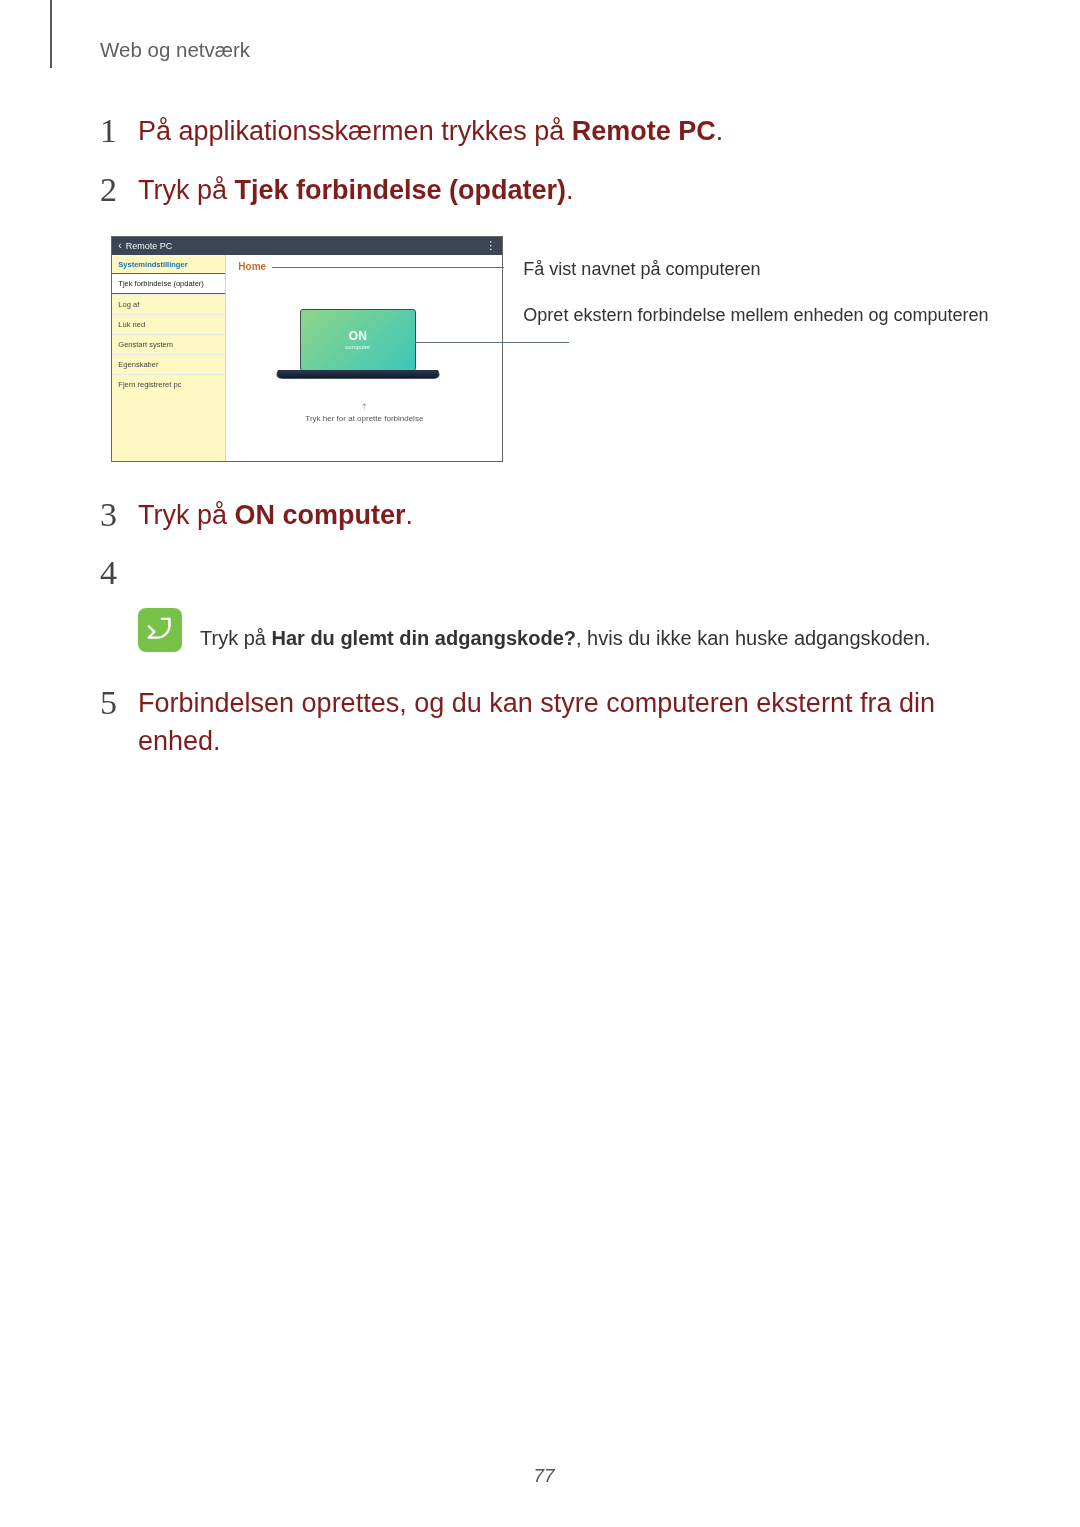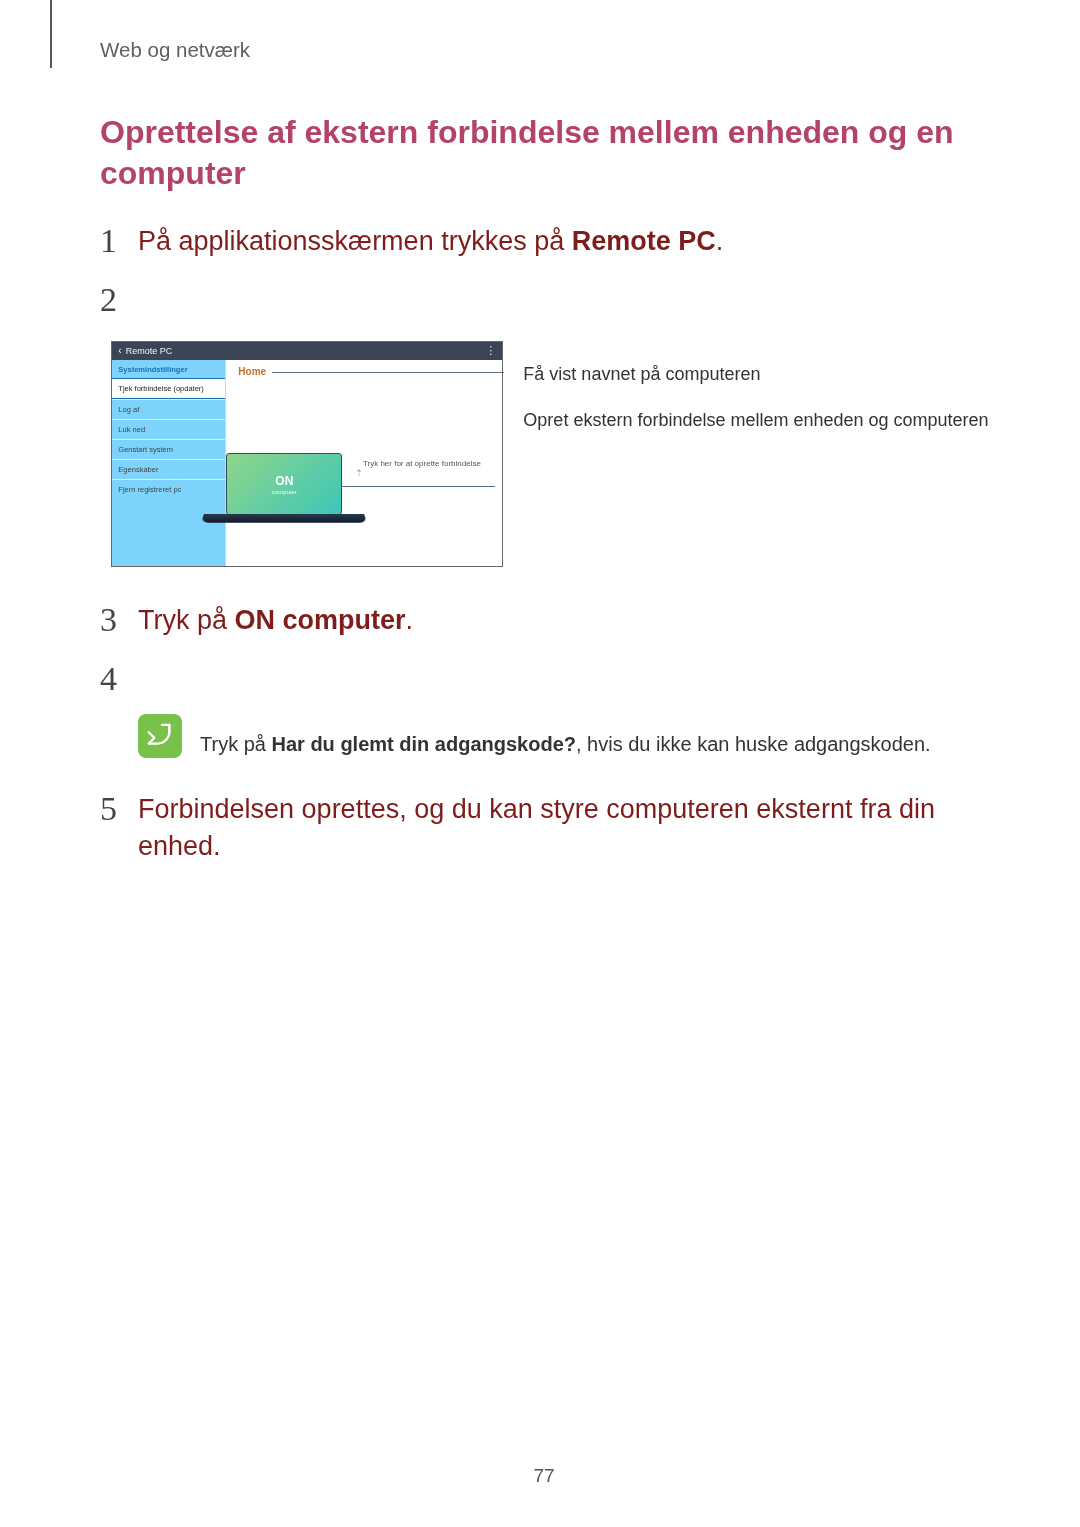--- a/index.html
+++ b/index.html
@@ -14,64 +14,66 @@
   .step-body { font-size: 27px; color: #7f1d1d; line-height: 1.4; }
   .step-body b { font-weight: 700; }
   .figure-wrap { margin: 26px 0 34px 0; display:flex; justify-content:center; }
   .figure { display:flex; align-items:flex-start; }
   .app-window { width: 392px; height: 226px; background: #fff; border: 1px solid #666; font-family: Arial, sans-serif; }
   .titlebar { height: 18px; background:#3b4556; color:#f4f4f4; display:flex; align-items:center; padding:0 6px; font-size: 9px; justify-content:space-between; }
   .titlebar-left { display:flex; align-items:center; gap: 4px; }
   .back-chev { font-size: 10px; }
   .kebab { font-size: 11px; letter-spacing: 0; line-height: 1; }
   .app-body { display:flex; height: calc(100% - 18px); }
-  .sidebar { width: 114px; border-right: 1px solid #c9d6e6; background:#7dd3fc; font-size: 7.5px; }
+  .sidebar { width: 114px; border-right: 1px solid #c9d6e6; background:#fef9c3; font-size: 7.5px; }
   .side-header { color:#1a6fb3; font-weight:700; padding: 5px 6px 4px 6px; font-size:7.5px; }
   .side-item { padding: 5px 6px; color:#444; border-top: 1px solid #e8e8e8; }
   .side-item.active { border:1px solid #1a6fb3; border-left:none; border-right:none; background:#fff; color:#222; }
-  .main-pane { flex:1; position: relative; display:flex; flex-direction:row; align-items:center; }
+  .main-pane { flex:1; position: relative; display:flex; flex-direction:column; align-items:center; }
   .home-label { position:absolute; top:6px; left:12px; color:#c86e31; font-size:10px; font-weight:600; }
   .home-label::after { content:""; position:absolute; left: 34px; top:6px; width: 232px; height:1px; background:#5c6b86; }
   .laptop { margin-top:54px; width: 129px; }
   .screen { width:116px; height:62px; border-radius:3px; background:linear-gradient(135deg,#8fd68a 0%, #3cc6b9 100%); border:1px solid #3a4a5a; display:flex; flex-direction:column; align-items:center; justify-content:center; position:relative; }
   .screen::after { content:""; position:absolute; right:-154px; top:32px; width:154px; height:1px; background:#5c6b86; }
   .screen-on { color:#fff; font-weight:700; font-size:12px; }
   .screen-sub { color:#e8fff6; font-size:6px; margin-top:1px; }
   .base { width:160px; height:12px; background:linear-gradient(#2b3a4f,#0f1a29); margin: -1px -22px 0 -22px; border-radius: 0 0 8px 8px; transform: perspective(200px) rotateX(45deg); transform-origin: top; }
   .hint-arrow { margin-top:20px; font-size:9px; color:#8a97ab; }
   .hint-line { font-size:8px; color:#555; margin-top:2px;text-align:center; }
   .annotations { margin-left: 20px; font-size: 18px; color:#333; }
   .anno1 { margin-top: 22px; margin-bottom: 24px; line-height:1.25; position:relative; }
   .anno2 { line-height:1.25;text-align:right; }
   .note-row { display:flex; align-items:flex-end; gap: 18px; margin: 10px 0 32px 38px; }
   .note-icon { width: 44px; height: 44px; border-radius:8px; background:#78c24a; display:flex; align-items:center; justify-content:center; flex:0 0 44px; }
   .note-icon svg { width: 30px; height:30px; }
   .note-text { font-size:20px; color:#333; line-height:1.4; }
-  .footer-page { position:absolute; bottom: 40px; left:8px; right:0; text-align:center; font-size:19px; color:#555; }
+  .footer-page { position:absolute; bottom: 40px; left:8px; right:0; text-align:center; font-size:19px; color:#555;font-style:italic; }
 </style>
 </head>
 <body>
 
 <div class="page">
   <div class="side-rule"></div>
 
   <div class="section-tag">Web og netværk</div>
 
-  <h2 class="h2">Oprettelse af ekstern forbindelse mellem enheden og en computer</h2>
 
   <ol class="steps">
     <li class="step">
       <span class="step-num">1</span>
       <span class="step-body">
         <span>På applikationsskærmen trykkes på </span><b>Remote PC</b><span>.</span>
       </span>
     </li>
 
     <li class="step">
       <span class="step-num">2</span>
+      <span class="step-body">
+        <span>Tryk på </span><b>Tjek forbindelse (opdater)</b><span>.</span>
+      </span>
     </li>
   </ol>
 
   <div class="figure-wrap">
     <div class="figure">
       <div class="app-window">
         <div class="titlebar">
           <span class="titlebar-left">
             <span class="back-chev">‹</span>
             <span>Remote PC</span>

